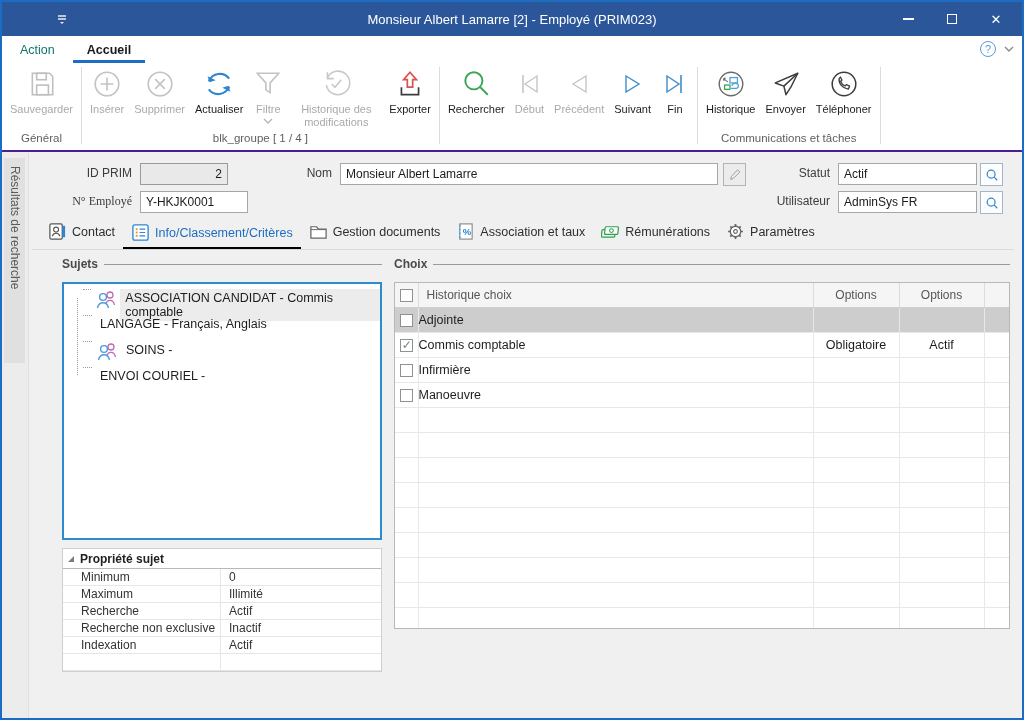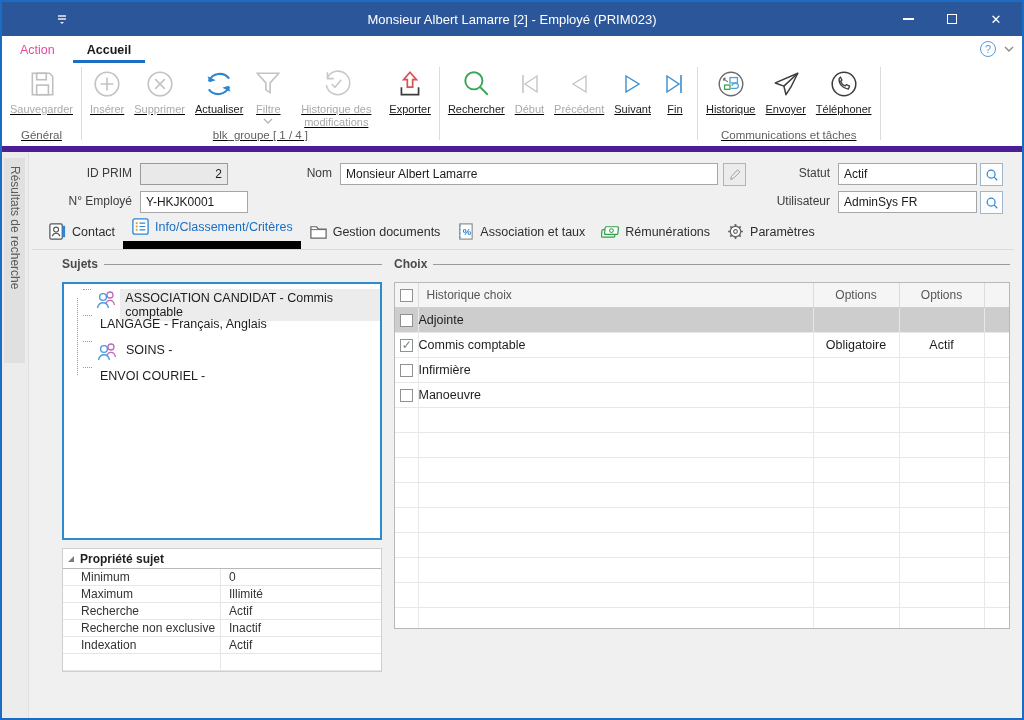--- a/index.html
+++ b/index.html
@@ -11,28 +11,28 @@
   .app-icon { margin-left:52px; width:16px; height:16px; display:inline-flex; }
   .title { position:absolute; left:0; right:0; text-align:center; color:#fff; font-size:13px; }
   .win-controls { position:absolute; right:4px; top:0; height:34px; display:flex; }
   .win-btn { width:44px; height:34px; display:flex; align-items:center; justify-content:center; color:#fff; cursor:default; }
   .min-bar { width:11px; height:2px; background:#fff; }
   .max-box { width:10px; height:10px; border:1.6px solid #fff; }
   .close-x { font-size:13px; }
 
   
   .ribbon-tabs { height:27px; background:#ffffff; display:flex; align-items:flex-end; position:relative; }
-  .rtab { font-size:12.5px; color:#ec4899; padding:4px 14px 6px; margin-left:4px; }
+  .rtab { font-size:12.5px; color:#0f766e; padding:4px 14px 6px; margin-left:4px; }
   .rtab.active { font-weight:bold; color:#1a1a1a; border-bottom:3px solid #1b6ec2; padding-bottom:3px; }
   .help-area { position:absolute; right:8px; top:5px; display:flex; align-items:center; gap:8px; }
   .help-q { width:16px; height:16px; border:1.4px solid #5a9bd4; color:#5a9bd4; border-radius:50%; font-size:11px; display:flex; align-items:center; justify-content:center; }
   .collapse-chev { width:10px; height:8px; }
 
   
-  .ribbon-body { height:89px; background:#ffffff; border-bottom:6px solid #4c1d95; display:flex;text-decoration:underline; }
+  .ribbon-body { height:89px; background:#ffffff; border-bottom:2px solid #4c1d95; display:flex; }
   .rgroup { display:flex; flex-direction:column; }
   .rbuttons { display:flex; align-items:flex-start; height:71px; padding:2px 3px 0; }
   .rgroup-label { height:18px; text-align:center; font-size:11.5px; color:#5f5f5f; }
   .vsep { width:1px; background:#dcdcdc; margin:4px 0 6px; }
   .rbtn { display:flex; flex-direction:column; align-items:center; padding:3px 5px 0; cursor:default; }
   .ricon { height:32px; display:flex; align-items:center; justify-content:center; }
   .rlabel { font-size:11px; color:#1d1d1d; text-align:center; line-height:1.15; margin-top:3px; white-space:nowrap; }
   .rlabel.wrap { white-space:normal; width:86px; }
   .rlabel.wrap2 { white-space:normal; width:76px; }
   .rbtn.disabled .rlabel { color:#a9a9a9; }
@@ -46,21 +46,21 @@
 
   .flabel { position:absolute; font-size:12px; color:#3c3c3c; text-align:right; }
   .ffield { position:absolute; height:22px; border:1px solid #a6a6a6; background:#fff; font-size:12px; color:#1a1a1a; display:flex; align-items:center; padding:0 5px; }
   .ffield.readonly { background:#e9e9e9; justify-content:flex-end; border-color:#9a9a9a; }
   .sqbtn { position:absolute; width:23px; height:23px; border:1px solid #9fb6cc; background:#fdfdfd; display:flex; align-items:center; justify-content:center; }
   .sqbtn.gray { border-color:#b3b3b3; background:#ececec; }
 
   
   .dtab-strip { position:absolute; left:30px; right:8px; top:64px; height:34px; display:flex; align-items:flex-end; border-bottom:1px solid #dadada; padding-left:8px; }
   .dtab { display:flex; align-items:center; gap:5px; font-size:12.5px; color:#2e2e2e; padding:6px 8px 8px; }
-  .dtab.active { color:#1b6ec2; border-bottom:8px solid #000000; padding-bottom:5px; }
+  .dtab.active { color:#1b6ec2; border-bottom:2px solid #000000; padding-bottom:5px; }
 
   
   .gbox-head { position:absolute; display:flex; align-items:center; height:14px; }
   .gbox-head .gtitle { font-size:12px; font-weight:bold; color:#4a4a4a; margin-right:6px; }
   .gbox-head .gline { flex:1; height:1px; background:#9a9a9a; }
 
   
   .tree-panel { position:absolute; left:60px; top:130px; width:320px; height:258px; background:#fff; border:2px solid #2e8bd0; overflow:hidden; }
   .tree { position:relative; padding-top:5px; }
   .tree-rail { position:absolute; left:13px; top:14px; height:77px; border-left:1px dotted #9a9a9a; }
@@ -317,21 +317,21 @@
     </span>
     <span class="flabel" style="left:740px;top:14px;width:88px;">Statut</span>
     <div class="ffield" style="left:836px;top:11px;width:139px;">Actif</div>
     <span class="sqbtn" style="left:978px;top:11px;">
       <svg viewBox="0 0 16 16" width="14" height="14">
           <circle cx="7" cy="7" r="4.5" stroke="#2e86d2" fill="none" stroke-width="1.4"></circle>
           <path d="M10.5 10.5l3.5 3.5" stroke="#2e86d2" stroke-width="1.4"></path>
         </svg>
     </span>
 
-    <span class="flabel" style="left:30px;top:42px;width:100px;">N° Employé</span>
+    <span class="flabel" style="left:30px;top:42px;width:100px;font-family:Liberation Serif, serif;">N° Employé</span>
     <div class="ffield" style="left:138px;top:39px;width:108px;">Y-HKJK0001</div>
     <span class="flabel" style="left:740px;top:42px;width:88px;">Utilisateur</span>
     <div class="ffield" style="left:836px;top:39px;width:139px;">AdminSys FR</div>
     <span class="sqbtn" style="left:978px;top:39px;">
       <svg viewBox="0 0 16 16" width="14" height="14">
           <circle cx="7" cy="7" r="4.5" stroke="#2e86d2" fill="none" stroke-width="1.4"></circle>
           <path d="M10.5 10.5l3.5 3.5" stroke="#2e86d2" stroke-width="1.4"></path>
         </svg>
     </span>
 

